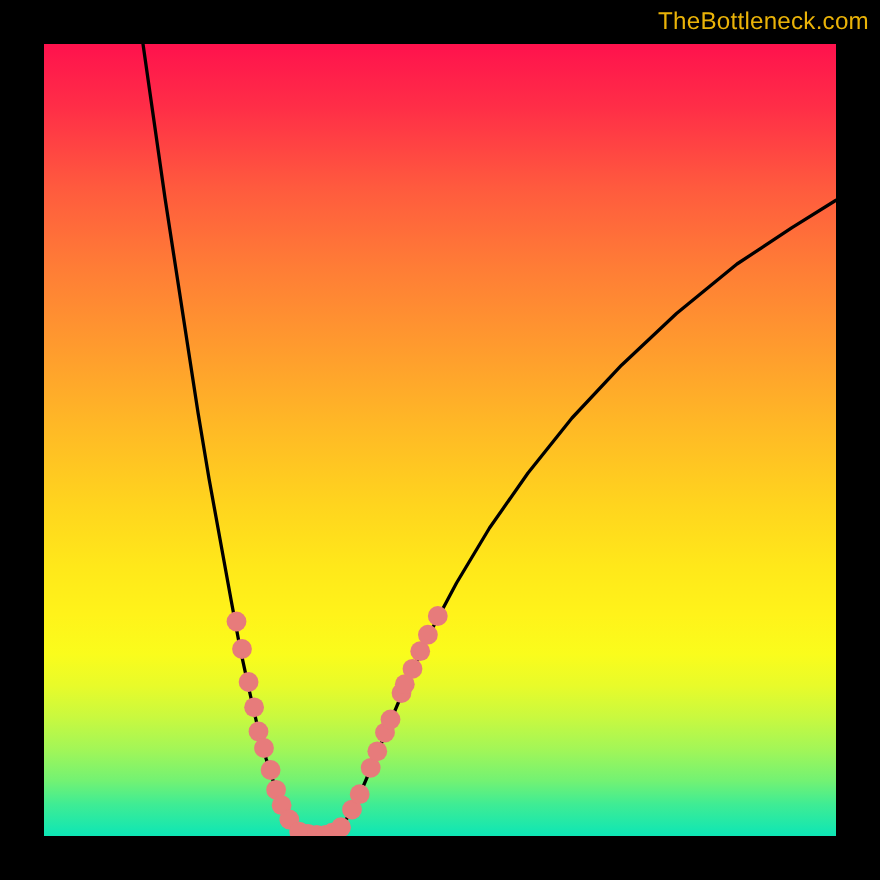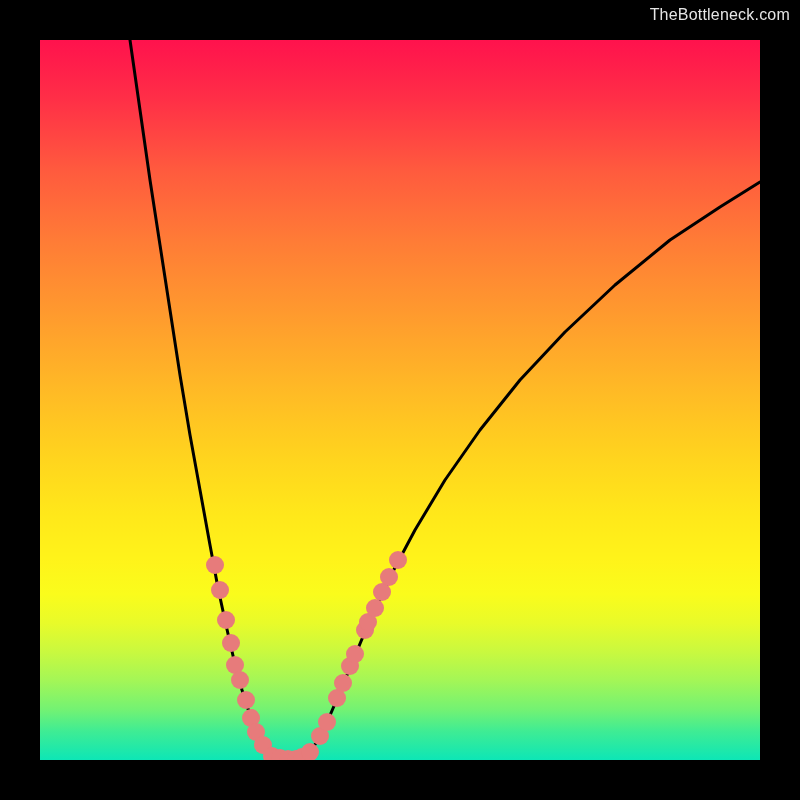--- a/index.html
+++ b/index.html
@@ -38,22 +38,22 @@
       #a3f657 89%,
       #73f273 93%,
       #3fec94 96%,
       #0de6b6 100%
     );
   }
   .watermark {
     position: absolute;
     top: 6px;
     right: 10px;
-    color: #e5e5e5;
-    font-size: 16px;
+    color: #eab308;
+    font-size: 22px;
     font-weight: 500;
     letter-spacing: 0.2px;
   }
   svg.overlay {
     position: absolute;
     left: 0;
     top: 0;
     width: 720px;
     height: 720px;
     display: block;

